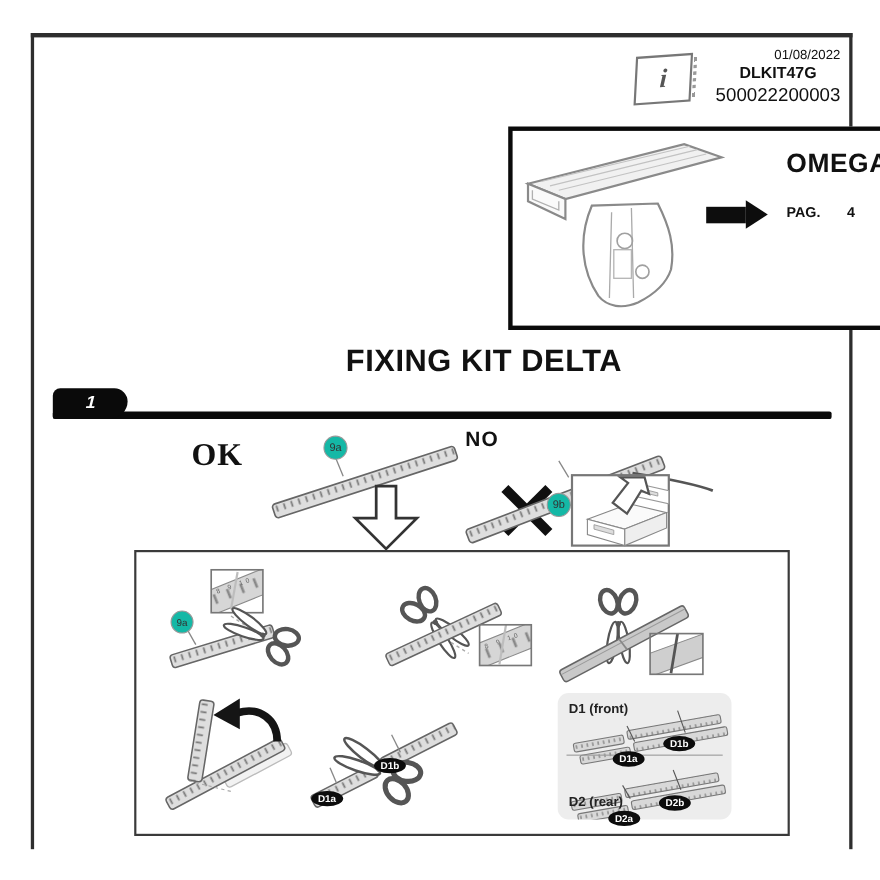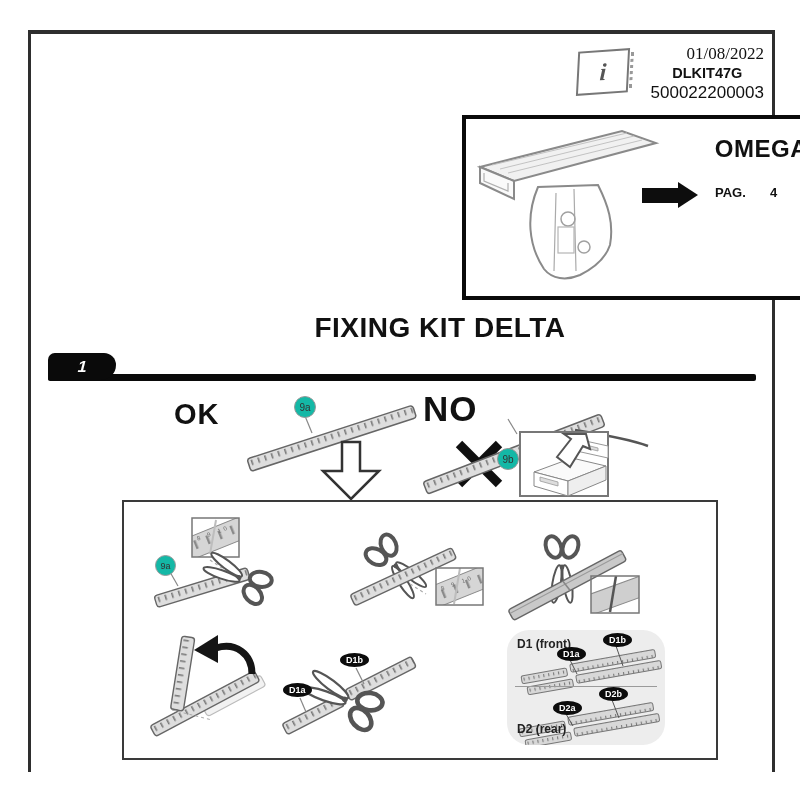--- a/index.html
+++ b/index.html
@@ -4,21 +4,21 @@
 <style>
   html,body{margin:0;padding:0;background:#fff;}
   #page{position:relative;width:800px;height:800px;background:#fff;overflow:hidden;
         font-family:"Liberation Sans",sans-serif;color:#111;}
   .abs{position:absolute;}
   
   #frame{left:28px;top:30px;width:741px;height:738px;
          border-top:4px solid #2e2e2e;border-left:3px solid #2e2e2e;border-right:3px solid #2e2e2e;}
   
   #hdr-text{right:36px;top:43px;text-align:right;line-height:1.25;}
-  #hdr-date{font-size:17px;font-family:Liberation Serif, serif;}
+  #hdr-date{font-size:12px;}
   #hdr-code{font-size:14.5px;font-weight:bold;text-align:center;}
   #hdr-serial{font-size:17px;}
   #info-icon{left:577px;top:50px;width:48px;height:40px;border:2px solid #777;background:#fff;
              transform:rotate(-4deg) skewX(-7deg);display:flex;align-items:center;justify-content:center;
              font-family:"Liberation Serif",serif;font-style:italic;font-weight:bold;font-size:24px;color:#555;}
   #info-icon .coil{position:absolute;right:-6px;top:2px;bottom:2px;width:4px;border-right:3px dotted #999;}
   
   .vpanel{top:115px;height:185px;border:4px solid #0a0a0a;background:#fff;box-sizing:border-box;}
   #panel-delta{left:48px;width:370px;}
   #panel-omega{left:422px;width:372px;margin-left:40px;}
@@ -33,35 +33,35 @@
   #omega-arrow .head{width:0;height:0;border-top:13px solid transparent;border-bottom:13px solid transparent;border-left:20px solid #0d0d0d;}
   #pag-label{left:249px;top:66px;font-size:13px;font-weight:bold;}
   #pag-num{left:304px;top:66px;font-size:13px;font-weight:bold;}
   
   #sec-title{left:0;top:312px;width:100%;text-align:center;font-size:28px;font-weight:bold;letter-spacing:.5px;margin-left:40px;}
   #step-line{left:48px;top:374px;width:708px;height:7px;background:#0a0a0a;border-radius:2px;}
   #step-tab{left:48px;top:353px;width:68px;height:27px;background:#0a0a0a;border-radius:9px 16px 20px 2px;
             color:#fff;display:flex;align-items:center;justify-content:center;}
   #step-tab span{font-size:16px;font-weight:bold;transform:skewX(-14deg);}
   
-  #ok-label{left:174px;top:398px;font-size:29px;font-weight:bold;letter-spacing:1px;}
-  #no-label{left:423px;top:389px;font-size:35px;font-weight:bold;letter-spacing:1px;}
+  #ok-label{left:174px;top:398px;font-size:29px;font-weight:bold;letter-spacing:1px;font-family:Liberation Serif, serif;}
+  #no-label{left:423px;top:389px;font-size:19px;font-weight:bold;letter-spacing:1px;}
   .tag-circle{position:absolute;width:20px;height:20px;border:1.5px solid #999;border-radius:50%;background:#14b8a6;
               font-size:10px;color:#333;display:flex;align-items:center;justify-content:center;z-index:3;}
   #tag-9a{left:294px;top:396px;}
   #tag-9b{left:497px;top:400px;margin-top:48px;}
   
   #box1{left:122px;top:500px;width:592px;height:256px;border:2px solid #3a3a3a;background:#fff;}
   #tag-9a-scene{left:31px;top:53px;width:19px;height:19px;font-size:9px;}
   .tag-ell{position:absolute;background:#0c0c0c;color:#fff;font-size:9px;font-weight:bold;
-           padding:2.5px 6px;border-radius:50%;line-height:1;z-index:3;white-space:nowrap;}
+           padding:2.5px 6px;border-radius:50%;line-height:1;z-index:3;white-space:nowrap;margin-top:36px;}
   #tag-d1a-scene{left:159px;top:181px;}
   #tag-d1b-scene{left:216px;top:151px;}
   
-  #kitpanel{left:383px;top:128px;width:158px;height:115px;background:#ededed;border-radius:22px;}
+  #kitpanel{left:383px;top:128px;width:158px;height:115px;background:#ededed;border-radius:10px;}
   .kit-label{position:absolute;font-size:12px;font-weight:bold;color:#222;}
   #kit-d1-label{left:10px;top:7px;}
   #kit-d2-label{left:10px;top:61px;margin-top:31px;}
   #kit-divider{left:8px;top:56px;width:142px;height:0;border-top:1px solid #9a9a9a;}
   #kit-d1a{left:50px;top:17px;}
   #kit-d1b{left:96px;top:3px;}
   #kit-d2a{left:46px;top:71px;}
   #kit-d2b{left:92px;top:57px;}
   .inset-num{position:absolute;font-size:6px;color:#666;transform:rotate(-20deg);letter-spacing:3px;z-index:3;}
   #insetA-nums{left:196px;top:530px;}

